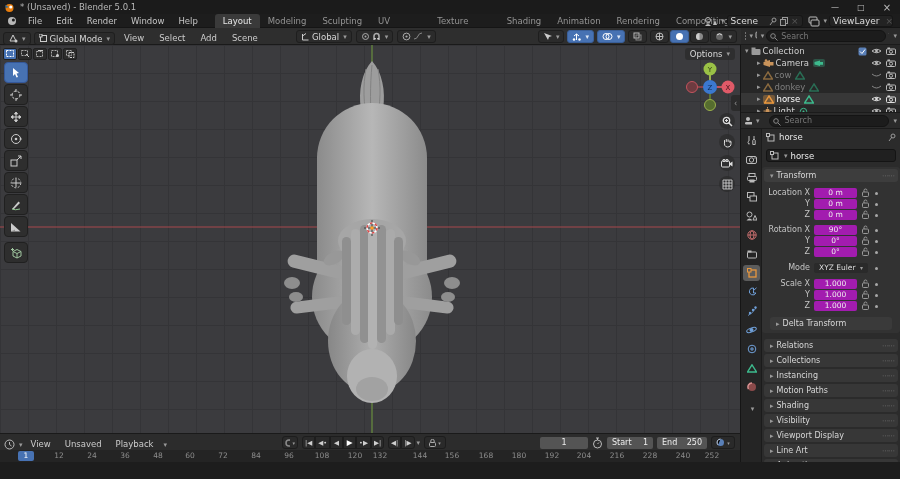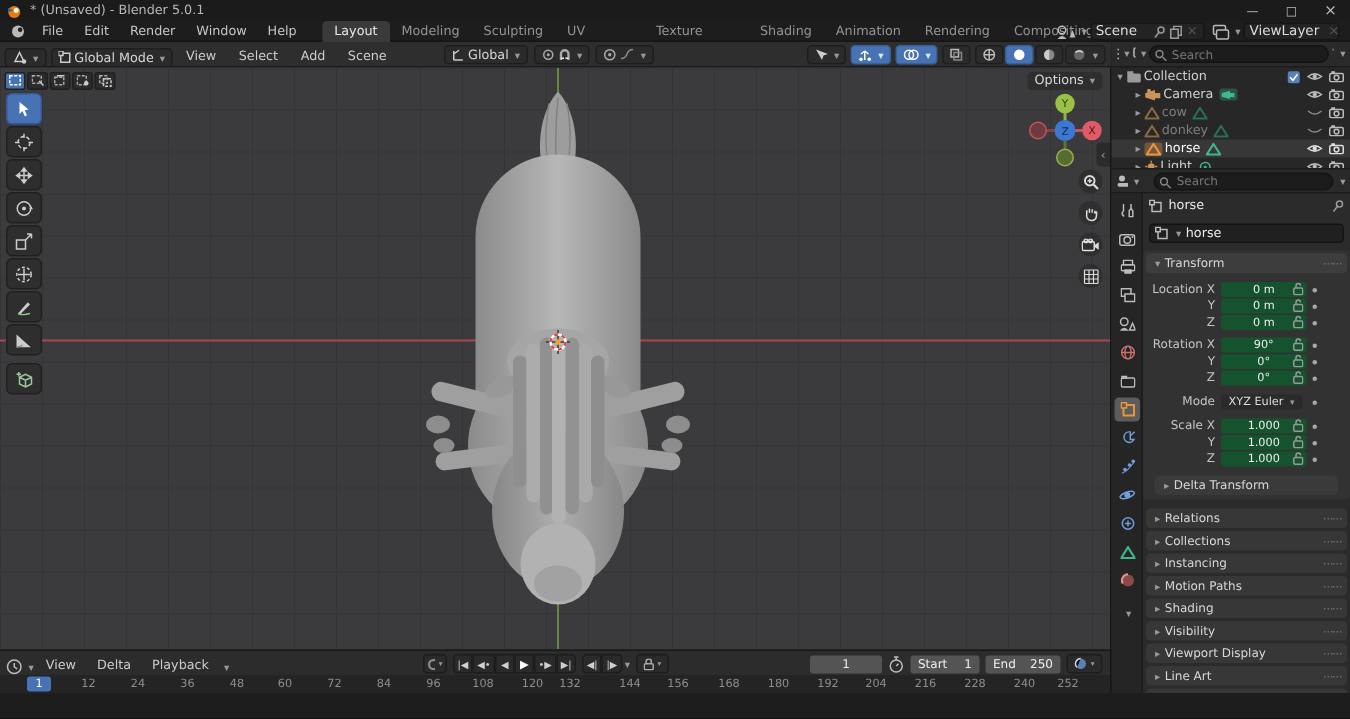--- a/index.html
+++ b/index.html
@@ -41,21 +41,21 @@
   .ol-label{color:#cfcfcf;margin-left:2px}
   .ol-right{position:absolute;display:flex;gap:4px;right:4px;top:0;height:12px;align-items:center}
   
   #propheader{left:741px;top:112px;width:159px;height:17px;background:#2a2a2a;border-top:1px solid #1b1b1b;border-bottom:1px solid #1b1b1b;display:flex;align-items:center;padding:0 3px;gap:2px}
   #properties{left:741px;top:129px;width:159px;height:333px;background:#2b2b2b;overflow:hidden}
   #ptabs{position:absolute;left:0;top:0;width:21px;height:333px;background:#252525;border-right:1px solid #1b1b1b}
   .ptab{position:absolute;left:2px;width:17px;height:16px;display:flex;align-items:center;justify-content:center;border-radius:3px;font-size:9px}
   .ptab.active{background:#5c5c5c}
   #pcontent{position:absolute;left:21px;top:0;width:138px;height:333px}
   .plabel{position:absolute;left:0;width:48px;text-align:right;color:#c4c4c4;font-size:8px;line-height:10px}
-  .pfield{position:absolute;left:52px;width:57px;height:10px;background:#14532d;border-radius:2px;color:#eee;font-size:7.5px;text-align:center;line-height:10px}
+  .pfield{position:absolute;left:52px;width:43px;height:10px;background:#a21caf;border-radius:2px;color:#eee;font-size:7.5px;text-align:center;line-height:10px}
   .plock{position:absolute;left:100px;top:0}
   .pdot{position:absolute;left:113px;width:3px;height:3px;border-radius:2px;background:#a8a8a8}
   .panel-h{position:absolute;left:2px;width:134px;height:13px;background:#373737;border-radius:3px;display:flex;align-items:center;padding:0 4px;gap:3px;color:#d8d8d8;font-size:8px}
   .panel-h .dots{margin-left:auto;color:#7c7c7c;font-size:7px;letter-spacing:-1px}
   
   #tl-header{left:0;top:433px;width:741px;height:17px;background:#2c2c2c;border-top:1px solid #1a1a1a;border-right:1px solid #151515}
   #tl-ruler{left:0;top:450px;width:741px;height:12px;background:#242424;border-right:1px solid #151515;overflow:hidden}
   .tick{position:absolute;top:1px;transform:translateX(-50%);color:#8d8d8d;font-size:7.5px}
   .tbtn{height:13px;min-width:13px;background:#2a2a2a;border:1px solid #1d1d1d;display:flex;align-items:center;justify-content:center;color:#cfcfcf;font-size:6.5px;padding:0 2px}
   .tfield{height:12px;background:#545454;border-radius:2px;color:#eee;font-size:8px;display:flex;align-items:center;justify-content:center;gap:4px;padding:0 5px}
@@ -917,21 +917,21 @@
   </div>
 
   <div id="tl-header" class="abs">
     <div class="abs row" style="left:4px;top:2px;gap:2px">
       <svg width="11" height="11">
           <circle cx="5.5" cy="5.5" r="4.5" fill="none" stroke="#bbb"></circle>
           <path d="M5.5 3 V5.5 L7.5 7" stroke="#bbb" fill="none"></path>
         </svg>
       <span class="chev">▾</span>
       <span class="hmenu">View</span>
-      <span class="hmenu">Delta</span>
+      <span class="hmenu">Unsaved</span>
       <span class="hmenu">Playback</span>
       <span class="chev">▾</span>
     </div>
     <div class="abs row" style="left:282px;top:2px;gap:4px">
       <div class="tbtn" style="border-radius:3px;width:16px">
           <svg width="8" height="8">
             <circle cx="4" cy="4" r="3" fill="none" stroke="#8a8a8a" stroke-width="1.5"></circle>
           </svg>
           <span class="chev" style="font-size:5px">▾</span>
         </div>

